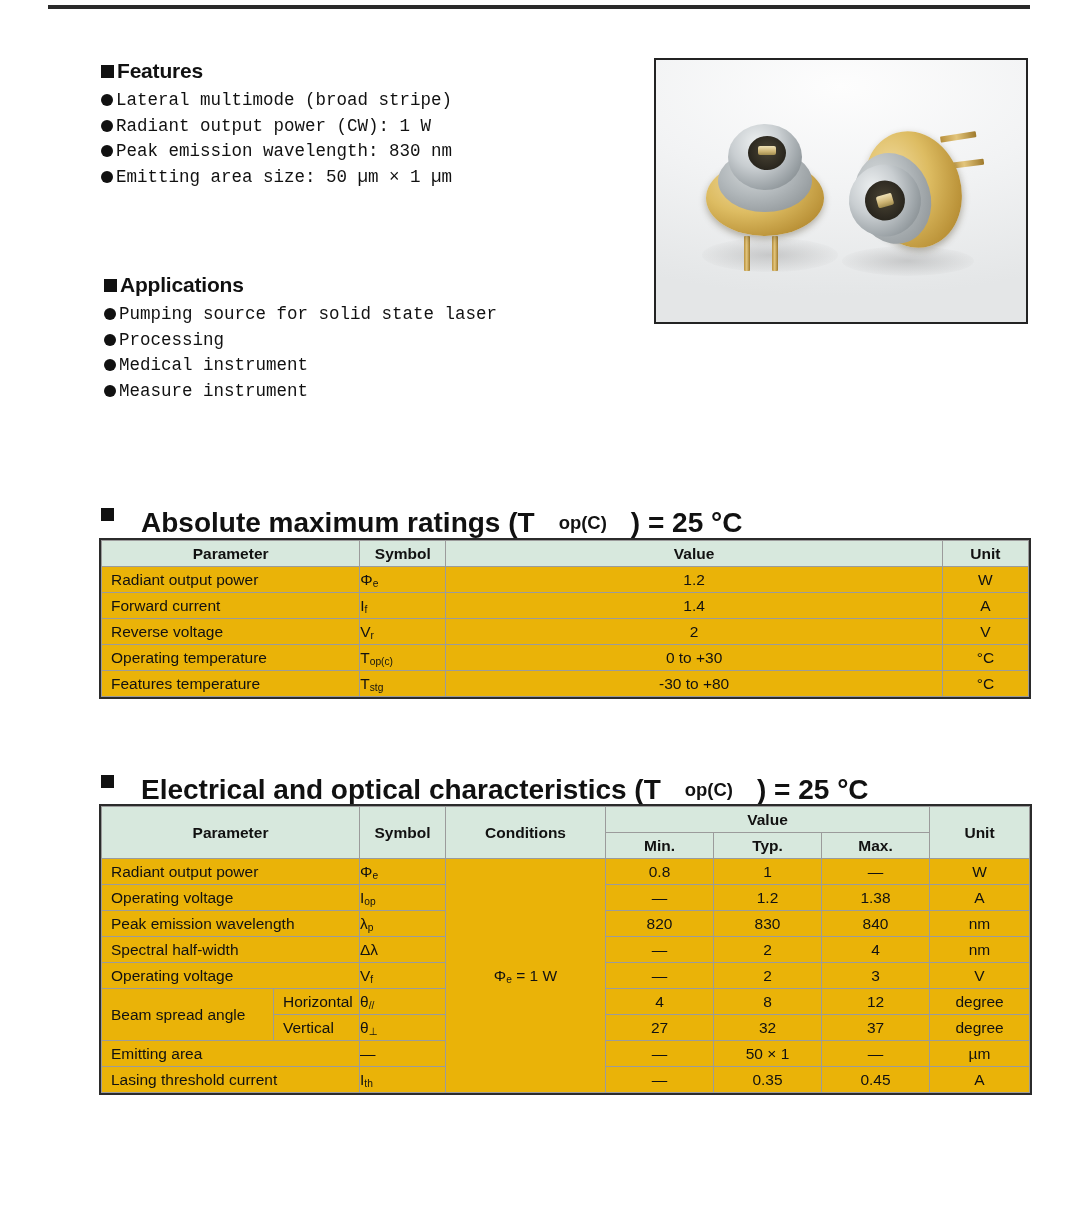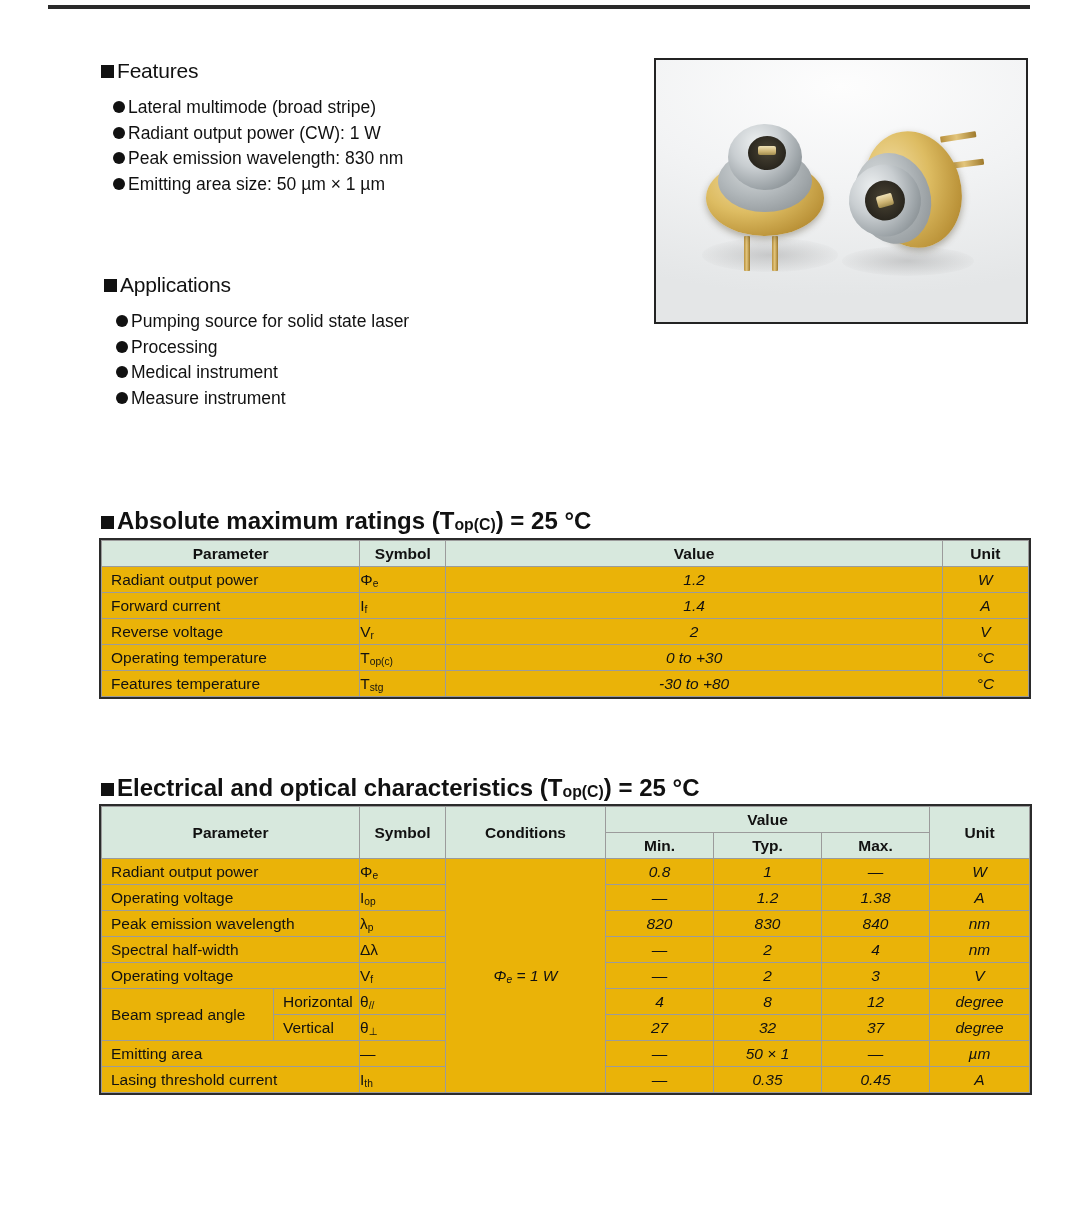--- a/index.html
+++ b/index.html
@@ -27,38 +27,38 @@
     width: 1080px;
   }
 
   
   .block { position: absolute; }
   #features-block { left: 101px; top: 58px; width: 520px; }
   #applications-block { left: 104px; top: 272px; width: 520px; }
 
   .sec-head {
     font-size: 21px;
-    font-weight: normal;
+    font-weight: bold;
     letter-spacing: -0.2px;
     display: flex;
     align-items: center;
     margin: 0 0 5px 0;
     line-height: 1.2;
   }
   .sq {
     display: inline-block;
     width: 13px;
     height: 13px;
     background: #111111;
     margin-right: 3px;
     flex: none;
     position: relative;
     top: 1px;
   }
-  ul.bullets { list-style: none; margin: 12px; padding: 0; }
+  ul.bullets { list-style: none; margin: 0; padding: 0; font-family: Liberation Mono, monospace; }
   ul.bullets li {
     font-size: 17.5px;
     line-height: 25.5px;
     display: flex;
     align-items: flex-start;
     white-space: nowrap;
   }
   .dot {
     display: inline-block;
     width: 12px;
@@ -126,25 +126,26 @@
   }
   .shadow {
     position: absolute;
     border-radius: 50%;
     background: radial-gradient(ellipse at 50% 50%, rgba(120,120,120,0.30) 0%, rgba(160,160,160,0.05) 70%, rgba(255,255,255,0) 100%);
   }
 
   
   .table-title {
     position: absolute;
-    font-size: 24px;
+    font-size: 28px;
     font-weight: bold;
     white-space: nowrap;
     display: flex;
-    align-items: center;
+    align-items: flex-start;
+    gap: 24px;
   }
   #amr-title { left: 101px; top: 507px; }
   #eoc-title { left: 101px; top: 774px; }
 
   sub { font-size: 0.66em; vertical-align: baseline; position: relative; top: 0.28em; }
 
   
   table.spec {
     position: absolute;
     border-collapse: collapse;
@@ -159,21 +160,21 @@
     font-weight: normal;
     color: #111;
   }
   table.spec th {
     background: #d7e8dd;
     font-weight: bold;
     text-align: center;
     font-size: 15.5px;
   }
   table.spec .lcell { text-align: left; padding-left: 9px; }
-  table.spec .ccell { text-align: center; font-style: italic; }
+  table.spec .ccell { text-align: center; }
   .outer-frame { outline: 2px solid #2b2b2b; outline-offset: 0px; }
 
   #amr-table { left: 101px; top: 540px; width: 928px; }
   #eoc-table { left: 101px; top: 806px; width: 928px; }
 
   table.spec td.sym, table.spec th.sym { text-align: left; }
 </style>
 </head>
 <body>
 

